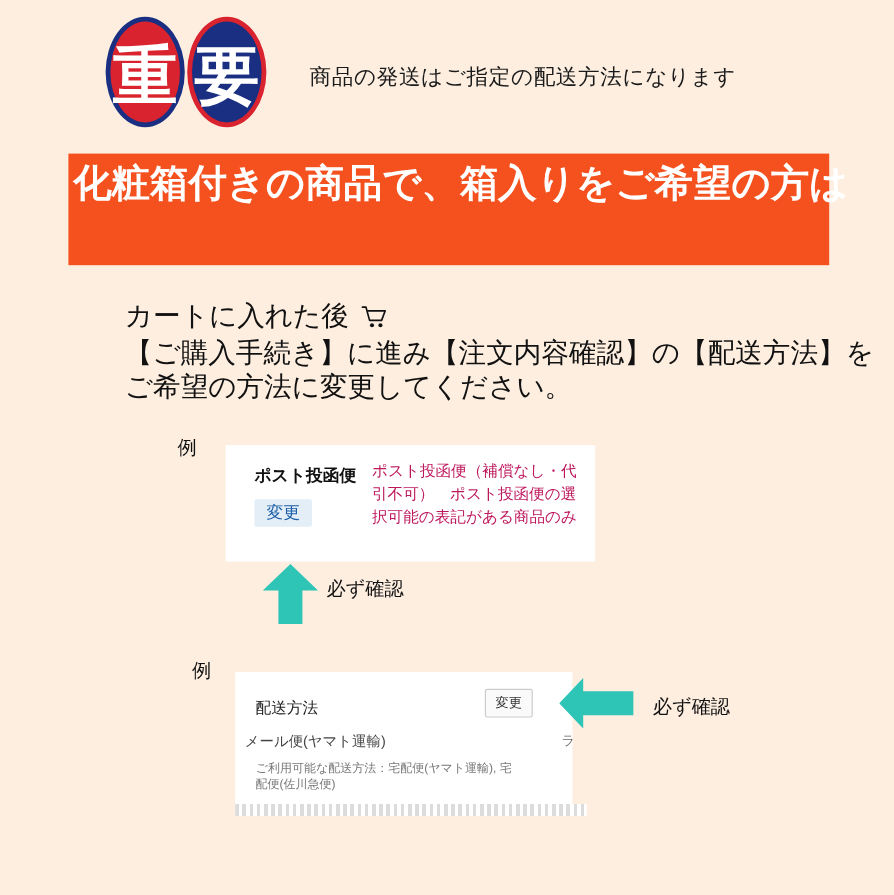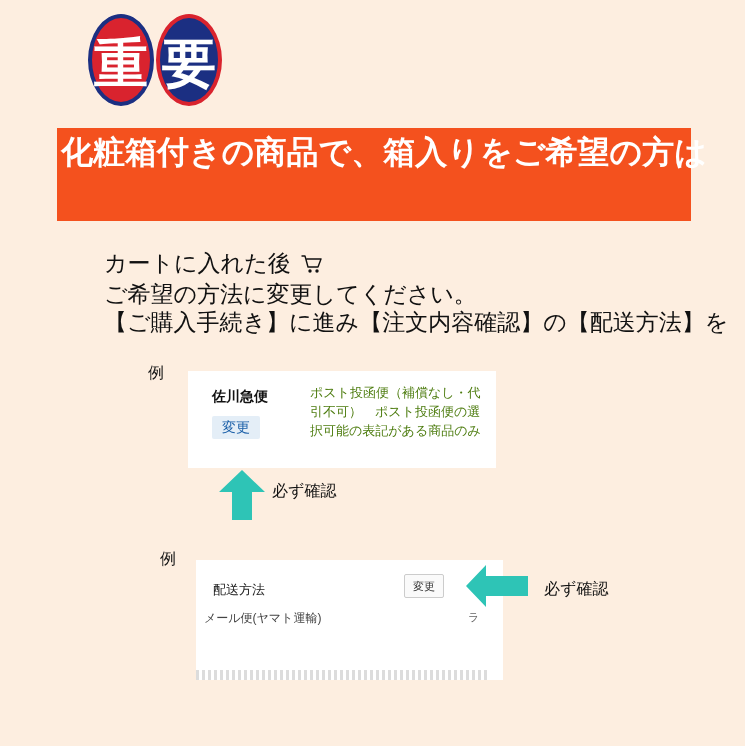--- a/index.html
+++ b/index.html
@@ -144,21 +144,21 @@
     text-align: center;
     border-radius: 2px;
   }
   .card1-body {
     position: absolute;
     left: 122px;
     top: 12px;
     width: 175px;
     font-size: 13px;
     line-height: 19px;
-    color: #4d7c0f;
+    color: #be185d;
   }
 
   
   .arrow-up {
     position: absolute;
     left: 218px;
     top: 470px;
     width: 48px;
     height: 50px;
   }
@@ -176,21 +176,21 @@
     position: absolute;
     left: 160px;
     top: 549px;
     font-size: 16px;
     color: #111;
   }
   .card2 {
     position: absolute;
     left: 196px;
     top: 560px;
-    width: 307px;
+    width: 281px;
     height: 120px;
     background: #ffffff;
   }
   .card2-title {
     position: absolute;
     left: 17px;
     top: 21px;
     font-size: 13px;
     color: #222;
     white-space: nowrap;
@@ -259,62 +259,64 @@
   }
 </style>
 </head>
 <body>
 
 <div class="header">
   <div class="stamp">
     <div class="stamp-char red">重</div>
     <div class="stamp-char blue">要</div>
   </div>
+  <div class="header-text">商品の発送はご指定の配送方法になります</div>
 </div>
 
 <div class="banner">
   <div>化粧箱付きの商品で、箱入りをご希望の方は</div>
 </div>
 
 <div class="instructions">
   <div class="line">
     <span>カートに入れた後</span>
     <span class="cart-icon">
       <svg width="22" height="20" viewBox="0 0 22 20" aria-hidden="true">
         <path d="M1 2 h3 l3 11 h10 l3 -8 H6" fill="none" stroke="#111" stroke-width="1.4" stroke-linecap="round" stroke-linejoin="round"></path>
         <circle cx="9" cy="17" r="1.7" fill="#111"></circle>
         <circle cx="16" cy="17" r="1.7" fill="#111"></circle>
       </svg>
     </span>
   </div>
+  <div class="line">【ご購入手続き】に進み【注文内容確認】の【配送方法】を</div>
   <div class="line">ご希望の方法に変更してください。</div>
-  <div class="line">【ご購入手続き】に進み【注文内容確認】の【配送方法】を</div>
 </div>
 
 <div class="ex1-label">例</div>
 
 <div class="card1">
-  <div class="card1-title">佐川急便</div>
+  <div class="card1-title">ポスト投函便</div>
   <div class="change-badge">変更</div>
   <div class="card1-body">ポスト投函便（補償なし・代引不可）　ポスト投函便の選択可能の表記がある商品のみ</div>
 </div>
 
 <div class="arrow-up">
   <svg width="48" height="50" viewBox="0 0 48 50" aria-hidden="true">
     <polygon points="24,0 47,22 34,22 34,50 14,50 14,22 1,22" fill="#2ec4b6"></polygon>
   </svg>
 </div>
 <div class="note1">必ず確認</div>
 
 <div class="ex2-label">例</div>
 
 <div class="card2">
   <div class="card2-title">配送方法</div>
   <div class="card2-change">変更</div>
   <div class="card2-method">メール便(ヤマト運輸)</div>
+  <div class="card2-avail">ご利用可能な配送方法：宅配便(ヤマト運輸), 宅配便(佐川急便)</div>
   <div class="card2-side">ラ</div>
   <div class="card2-footer"></div>
 </div>
 
 <div class="arrow-left">
   <svg width="62" height="42" viewBox="0 0 62 42" aria-hidden="true">
     <polygon points="0,21 20,0 20,11 62,11 62,31 20,31 20,42" fill="#2ec4b6"></polygon>
   </svg>
 </div>
 <div class="note2">必ず確認</div>

